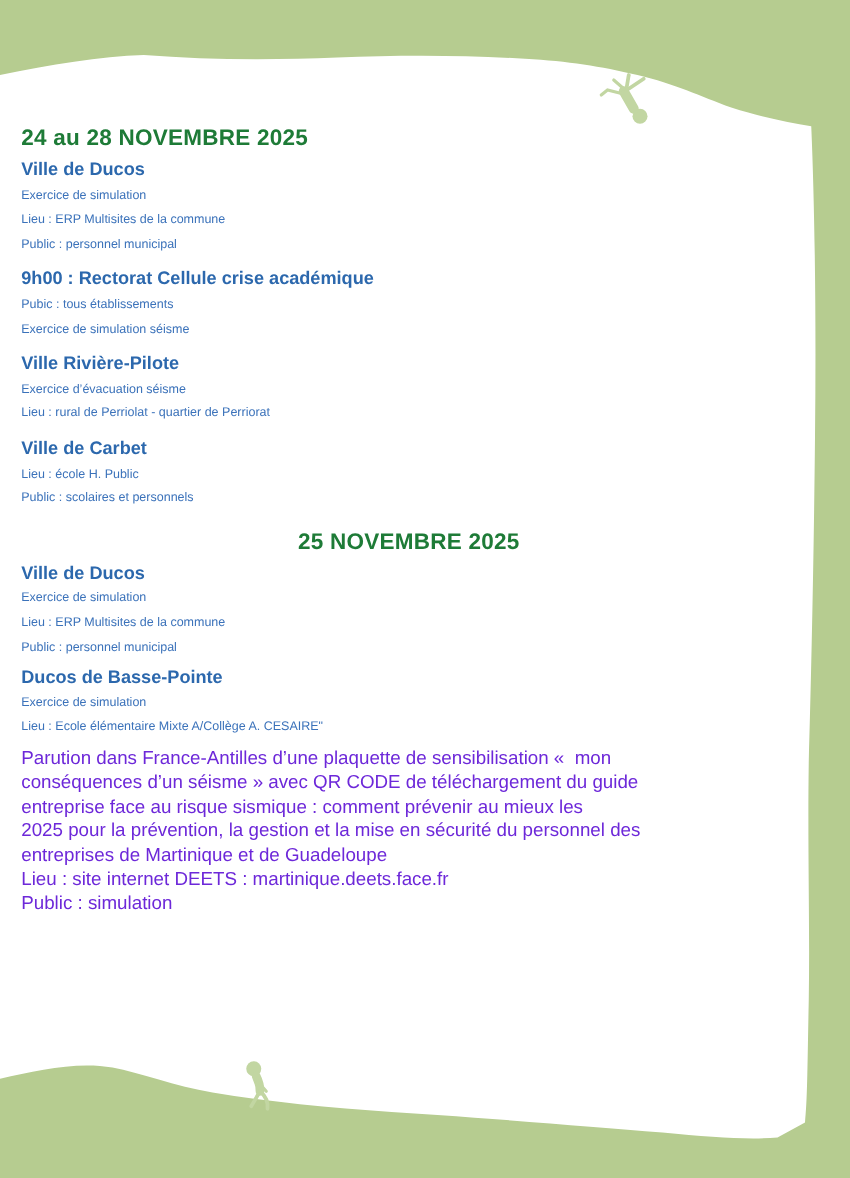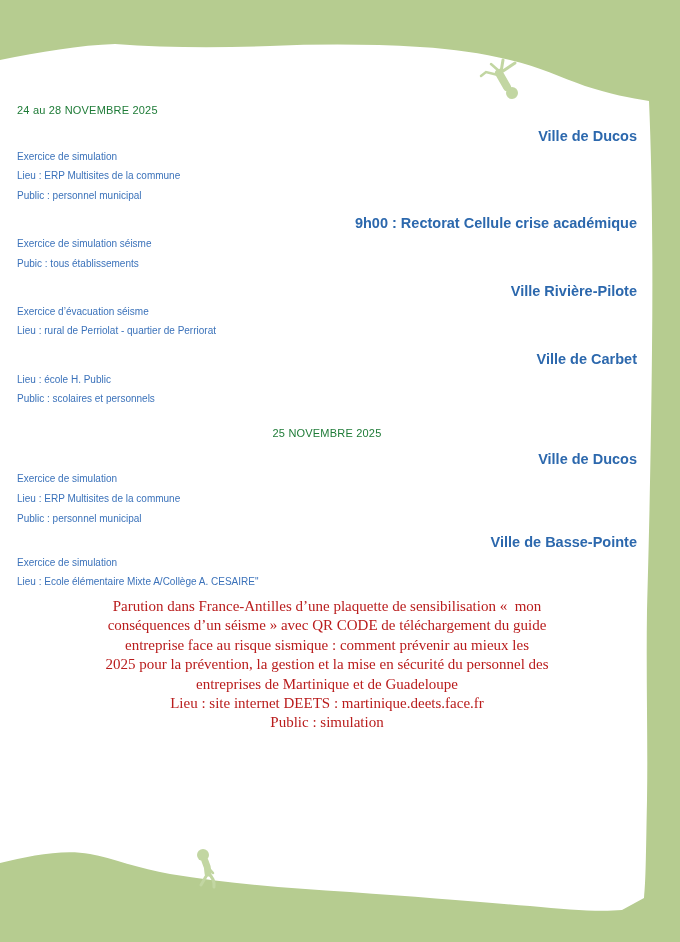--- a/index.html
+++ b/index.html
@@ -1,28 +1,28 @@
 <!DOCTYPE html>
 <html><head>
 <meta charset="utf-8">
 <style>
   html,body{margin:0;padding:0;}
   body{width:680px;height:942px;overflow:hidden;background:#b6cc90;font-family:"Liberation Sans",sans-serif;}
   .page{position:relative;width:680px;height:942px;}
   .bg{position:absolute;left:0;top:0;width:680px;height:942px;display:block;}
   .content{position:absolute;left:17px;top:100px;width:620px;z-index:2;}
-  .section-heading{color:#1e7b37;font-size:11px;font-weight:normal;line-height:20px;letter-spacing:.2px;}
+  .section-heading{color:#1e7b37;font-size:18px;font-weight:bold;line-height:20px;letter-spacing:.2px;}
   .section-heading.second{margin-top:14px;text-align:center;}
   .section-heading{margin-bottom:7px;}
   .event{margin-bottom:9px;}
   .sec2 .event{margin-bottom:5px;}
-  .event-title{color:#2c68ad;font-size:14.5px;font-weight:bold;line-height:19.6px;text-align:right;}
+  .event-title{color:#2c68ad;font-size:14.5px;font-weight:bold;line-height:19.6px;}
   .event-line{color:#3b72ba;font-size:10px;line-height:19.6px;white-space:pre-wrap;}
   .deets .event-title{font-size:15px;color:#2f6dbd;}
-  .deets .event-line{font-family:Liberation Serif, serif;font-size:15px;line-height:19.4px;color:#b91c1c;text-align:center;}
+  .deets .event-line{font-family:Liberation Sans, sans-serif;font-size:15px;line-height:19.4px;color:#6d28d9;}
 </style>
 </head>
 <body>
 
 <div class="page">
 
   <svg class="bg" viewBox="0 0 680 942" xmlns="http://www.w3.org/2000/svg">
     <rect x="0" y="0" width="680" height="942" fill="#b6cc90"></rect>
     <path fill="#ffffff" d="M0,60
          C40,52 80,45 115,44
@@ -68,22 +68,22 @@
 
       <div class="event">
         <div class="event-title">Ville de Ducos</div>
         <div class="event-line">Exercice de simulation</div>
         <div class="event-line">Lieu : ERP Multisites de la commune</div>
         <div class="event-line">Public : personnel municipal</div>
       </div>
 
       <div class="event">
         <div class="event-title">9h00 : Rectorat Cellule crise académique</div>
+        <div class="event-line">Pubic : tous établissements</div>
         <div class="event-line">Exercice de simulation séisme</div>
-        <div class="event-line">Pubic : tous établissements</div>
       </div>
 
       <div class="event">
         <div class="event-title">Ville Rivière-Pilote</div>
         <div class="event-line">Exercice d’évacuation séisme</div>
         <div class="event-line">Lieu : rural de Perriolat - quartier de Perriorat</div>
       </div>
 
       <div class="event">
         <div class="event-title">Ville de Carbet</div>
@@ -96,21 +96,21 @@
       <div class="section-heading second">25 NOVEMBRE 2025</div>
 
       <div class="event">
         <div class="event-title">Ville de Ducos</div>
         <div class="event-line">Exercice de simulation</div>
         <div class="event-line">Lieu : ERP Multisites de la commune</div>
         <div class="event-line">Public : personnel municipal</div>
       </div>
 
       <div class="event">
-        <div class="event-title">Ville de Basse-Pointe</div>
+        <div class="event-title">Ducos de Basse-Pointe</div>
         <div class="event-line">Exercice de simulation</div>
         <div class="event-line">Lieu : Ecole élémentaire Mixte A/Collège A. CESAIRE"</div>
       </div>
 
       <div class="event deets">
         <div class="event-line">Parution dans France-Antilles d’une plaquette de sensibilisation «  mon</div>
         <div class="event-line">conséquences d’un séisme » avec QR CODE de téléchargement du guide</div>
         <div class="event-line">entreprise face au risque sismique : comment prévenir au mieux les</div>
         <div class="event-line">2025 pour la prévention, la gestion et la mise en sécurité du personnel des</div>
         <div class="event-line">entreprises de Martinique et de Guadeloupe</div>

